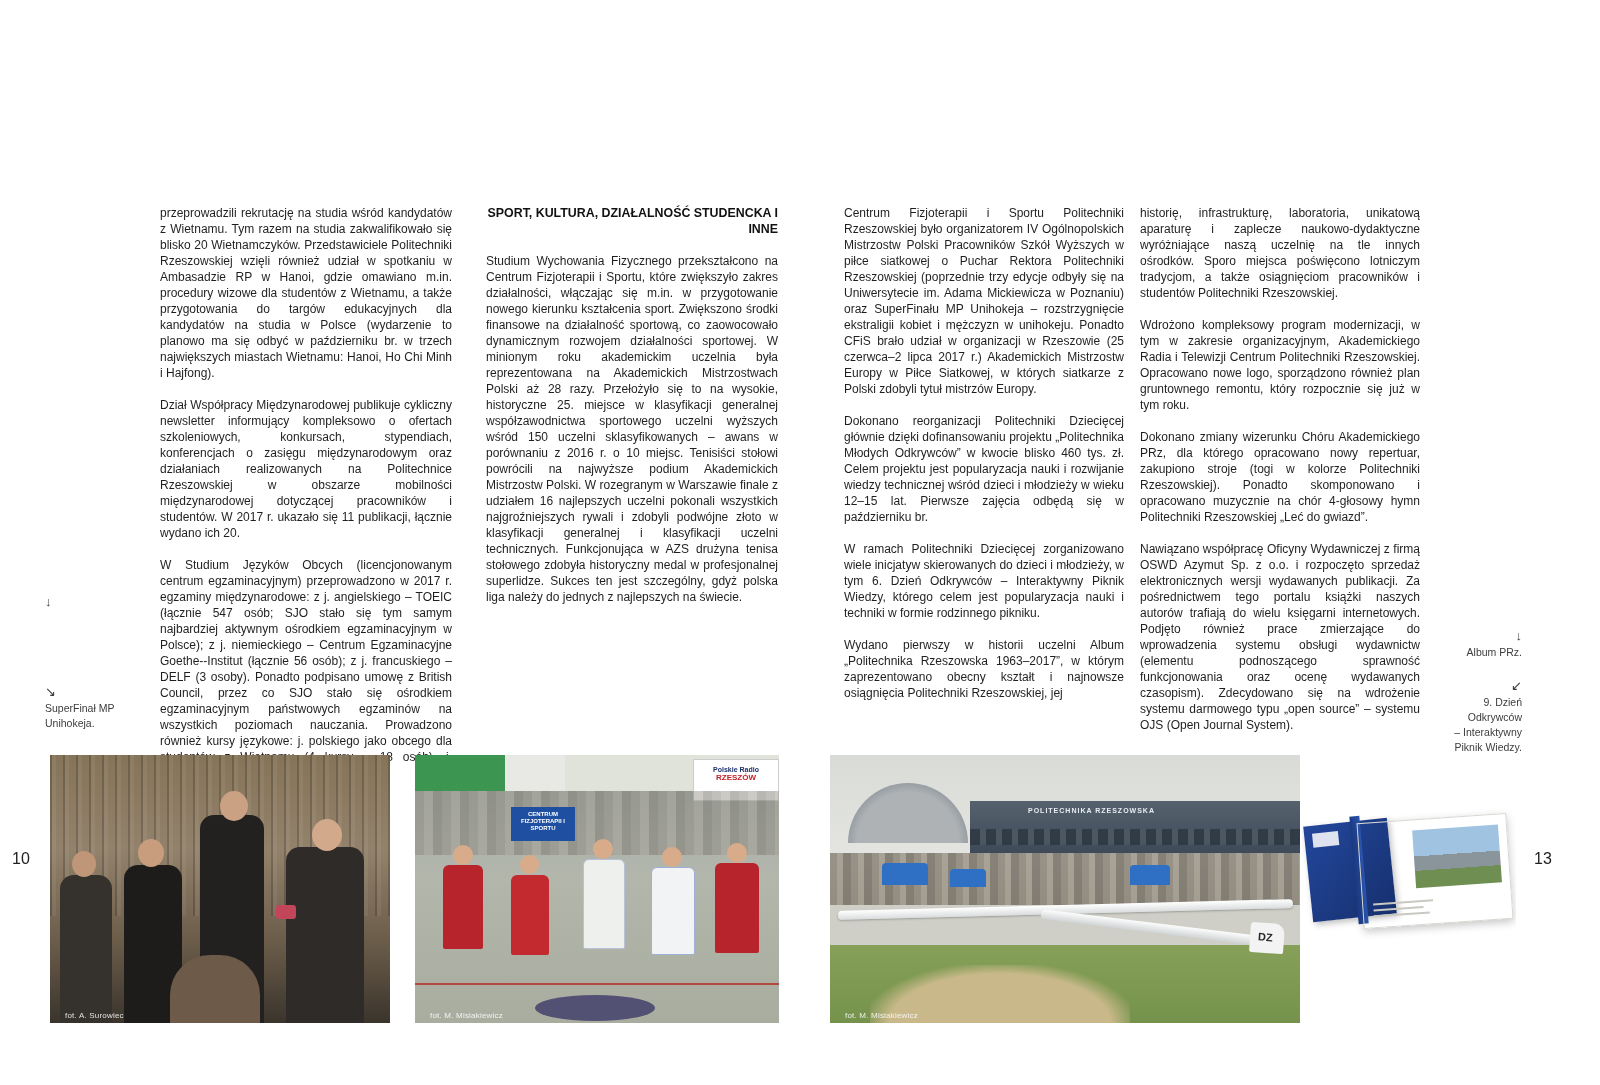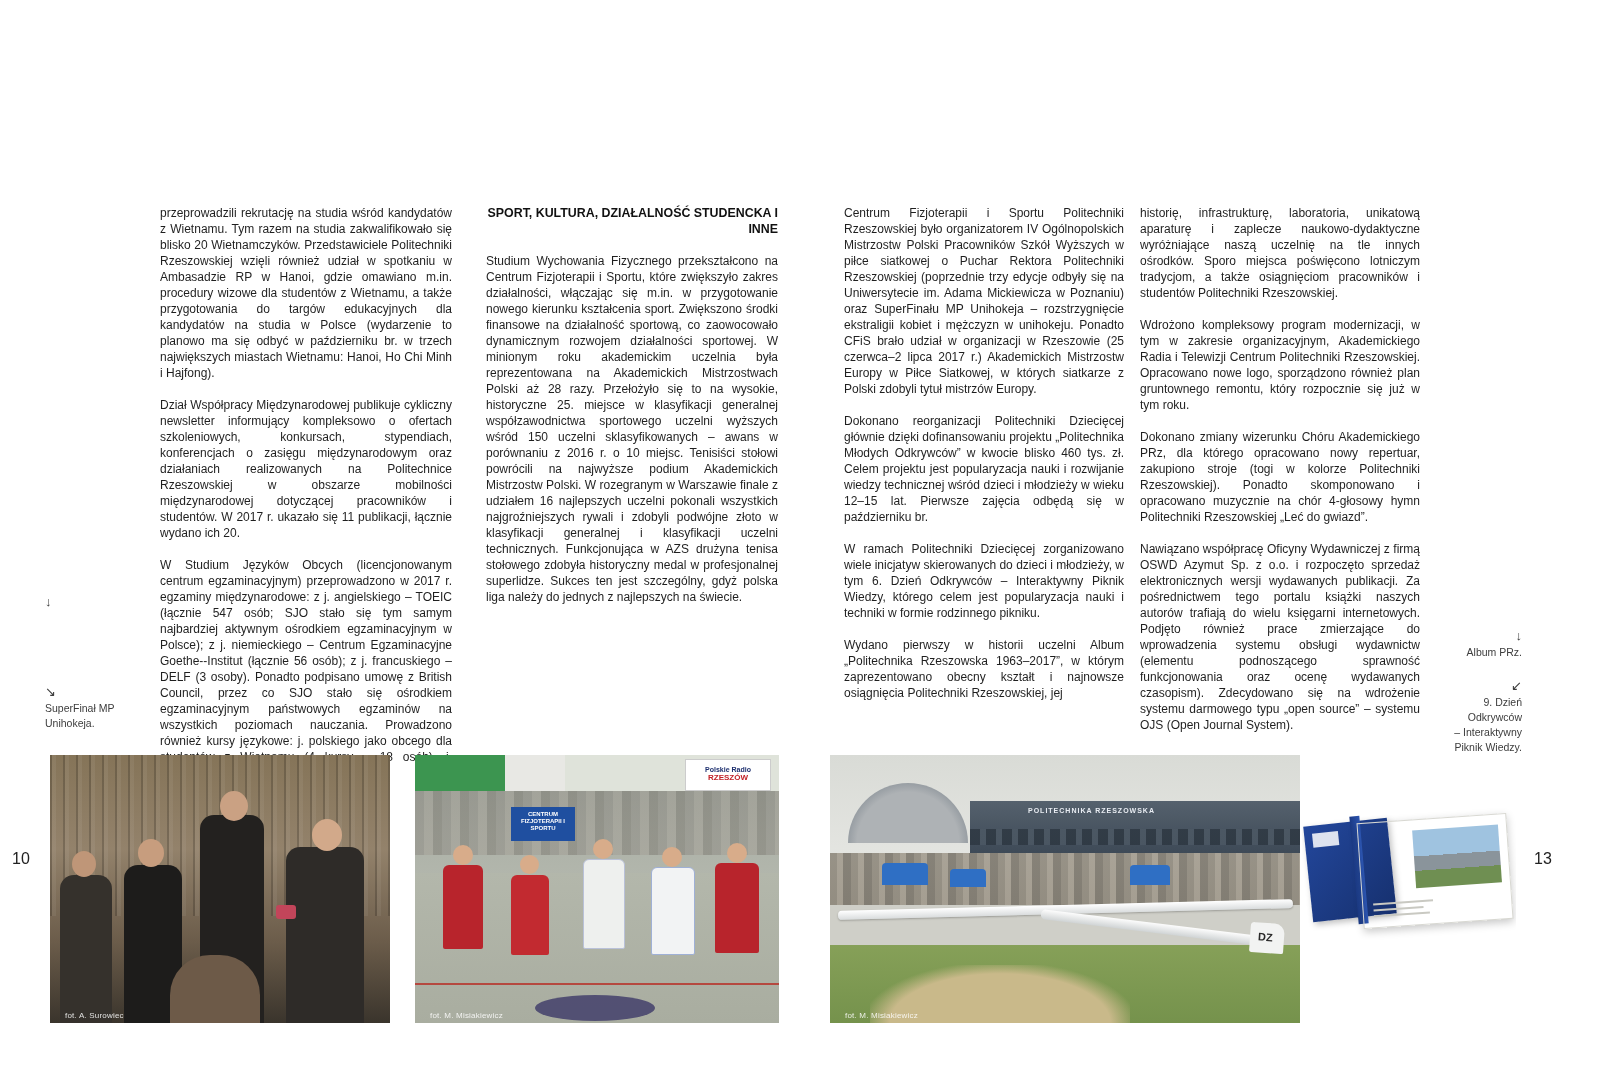--- a/index.html
+++ b/index.html
@@ -20,21 +20,21 @@
   .photo{position:absolute;overflow:hidden;}
   .credit{position:absolute;left:15px;bottom:3px;font-size:8px;color:rgba(255,255,255,0.85);letter-spacing:.2px;z-index:9;}
   
   .ph1{background:linear-gradient(180deg,#857458 0%,#93826b 35%,#6b5c4a 70%,#3a342c 100%);}
   .ph1 .blinds{position:absolute;inset:0 0 40% 0;background:repeating-linear-gradient(90deg,rgba(0,0,0,0.18) 0 2px,rgba(255,255,255,0.06) 2px 6px,transparent 6px 13px);}
   .person{position:absolute;border-radius:14px 14px 0 0;}
   .head{position:absolute;border-radius:50%;}
   
   .ph2{background:linear-gradient(180deg,#9aa198 0%,#adb2a8 30%,#b7bab0 60%,#a8aca1 100%);}
   .ph2 .bannerband{position:absolute;top:0;left:0;right:0;height:36px;background:linear-gradient(90deg,#3c9550 0 90px,#e8e8e4 90px 150px,#dfe3da 150px 100%);}
-  .ph2 .radio{position:absolute;top:4px;right:8px;width:86px;height:32px;background:#fff;border:1px solid #ccc;
+  .ph2 .radio{position:absolute;top:4px;right:0;width:86px;height:42px;background:#fff;border:1px solid #ccc;
       font-size:7px;line-height:8px;text-align:center;padding-top:6px;box-sizing:border-box;color:#1d2f6e;font-weight:bold;}
   .ph2 .radio .r2{color:#c22127;display:block;font-size:8px;}
   .ph2 .cfis{position:absolute;top:52px;left:96px;width:64px;height:34px;background:#1f4fa0;color:#fff;font-size:6px;line-height:7px;
       text-align:center;padding:4px 2px;box-sizing:border-box;font-weight:bold;}
   .ph2 .crowd{position:absolute;top:36px;left:0;right:0;height:64px;background:repeating-linear-gradient(90deg,#8f8c85 0 9px,#a39f96 9px 18px,#7f7c74 18px 27px);opacity:.55;}
   .ph2 .floor{position:absolute;left:0;right:0;bottom:0;height:150px;background:linear-gradient(180deg,#b3b7ab,#a9ada0);}
   .ph2 .redline{position:absolute;left:0;right:0;bottom:38px;height:2px;background:#b5483f;}
   .ph2 .logo{position:absolute;bottom:2px;left:120px;width:120px;height:26px;background:#43406b;border-radius:50%;opacity:.85;}
   .jersey{position:absolute;border-radius:6px 6px 2px 2px;}
   

